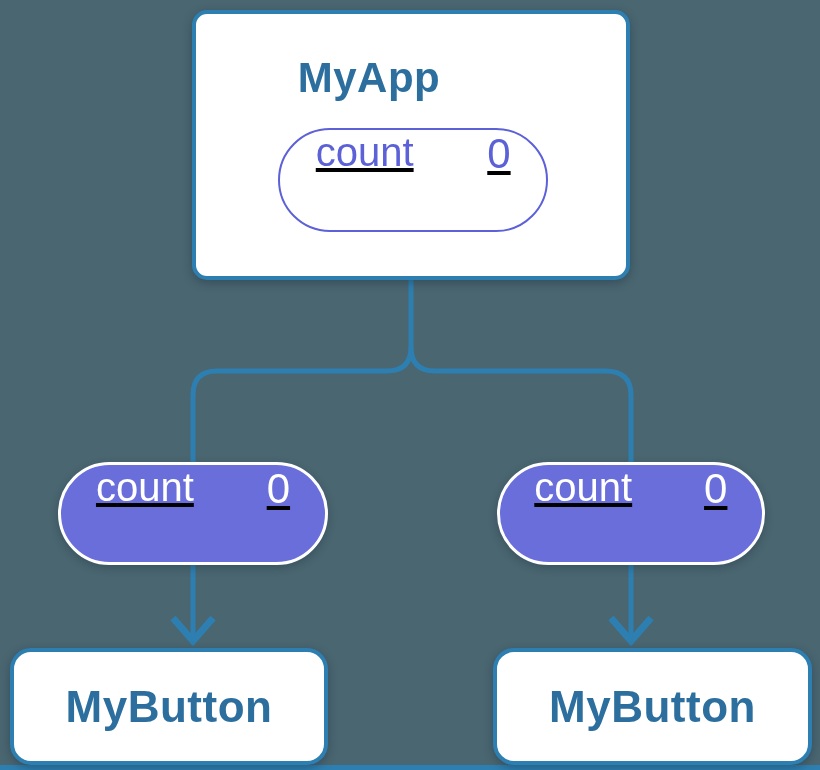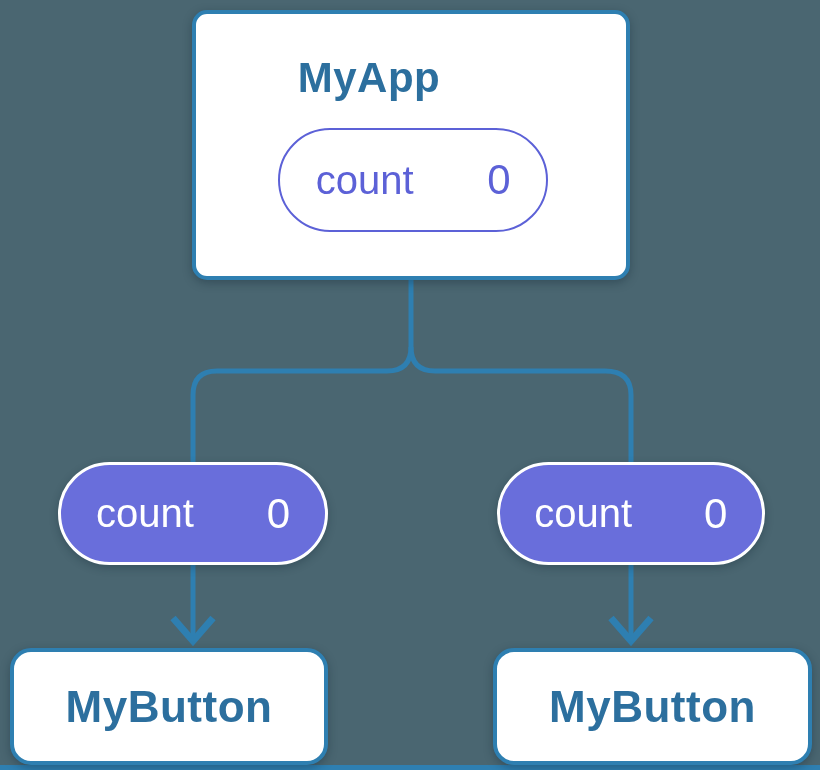--- a/index.html
+++ b/index.html
@@ -43,21 +43,22 @@
   .btn-card .node-title{font-size:44px;}
   .btn-left{left:10px;top:648px;width:318px;height:117px;}
   .btn-right{left:493px;top:648px;width:319px;height:117px;}
   .pill{
     position:absolute;
     display:flex;
     box-sizing:border-box;
     border-radius:60px;
     overflow:hidden;
     z-index:2;
-    align-items:center;
+    align-items:flex-start;
+    text-decoration:underline;
   }
   .pill .seg{display:flex;align-items:center;justify-content:center;}
   .pill .seg.name{flex:1.8;}
   .pill .seg.value{flex:1;}
   .pill .divider{width:3px;}
   .pill-outline{
     left:278px;top:128px;width:270px;height:104px;
     background:var(--card);
     border:2.5px solid var(--indigo);
   }

